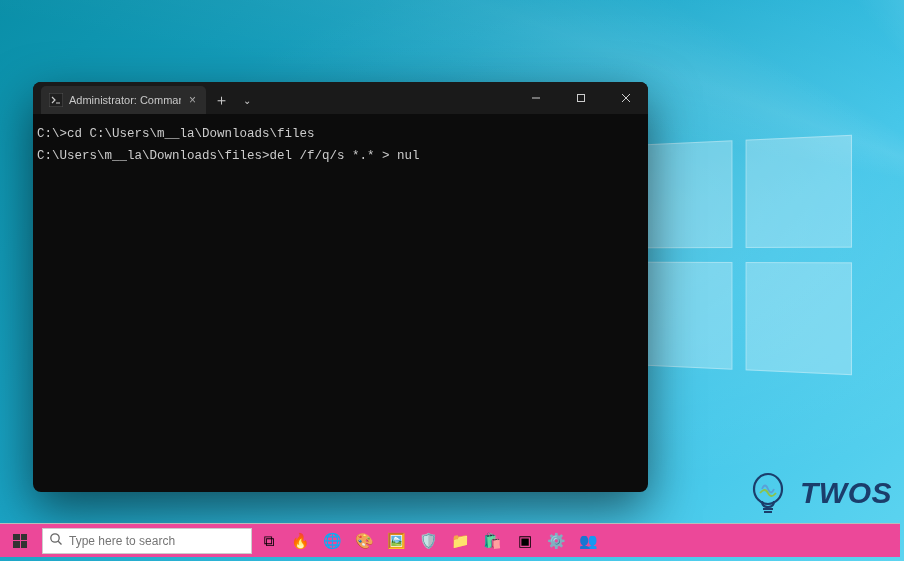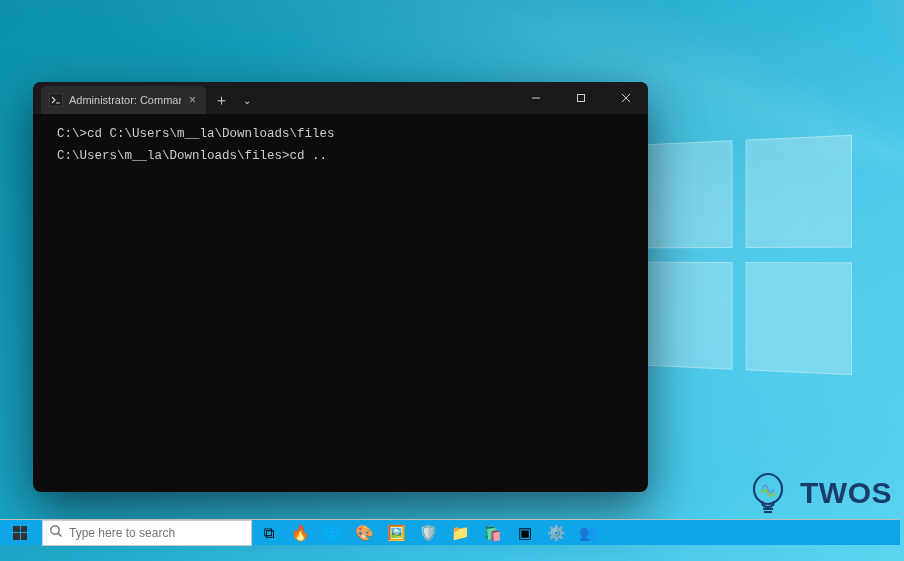--- a/index.html
+++ b/index.html
@@ -100,35 +100,35 @@
   }
   .title-spacer { flex: 1; }
   .win-controls { display: flex; height: 100%; }
   .win-ctrl {
     width: 45px; display: flex; align-items: center; justify-content: center;
     color: #ccc; font-size: 11px; cursor: pointer;
   }
   
   .term-body {
     flex: 1;
-    padding: 10px 24px;
+    padding: 10px 4px;
     color: #cccccc;
     font-family: Consolas, 'Courier New', monospace;
     font-size: 12.5px;
     line-height: 1.75;
     border-radius: 23px;
   }
   .term-line { white-space: pre; }
   
   
   .taskbar {
     position: absolute;
-    left: 0; right: 4px; bottom: 16px;
-    height: 26px;
-    background: #0ea5e9;
+    left: 0; right: 4px; bottom: 4px;
+    height: 34px;
+    background: #ec4899;
     border-top: 1px solid #bbb;
     display: flex;
     align-items: center;
     gap: 2px;
     padding-right: 4px;
   }
   .start-btn {
     width: 40px; height: 100%;
     display: flex; align-items: center; justify-content: center;
     cursor: pointer;
@@ -166,20 +166,21 @@
     align-items: center;
     gap: 6px;
   }
   .brand-bulb {
     width: 52px; height: 52px;
     position: relative;
   }
   .brand-text {
     font-size: 30px;
     font-weight: 800;
+    font-style: italic;
     color: #1b3d6b;
     letter-spacing: 0.5px;
     font-family: Arial, sans-serif;
   }
 </style>
 </head>
 <body>
 
 <div class="bg-rays"></div>
 
@@ -221,22 +222,22 @@
         <svg width="10" height="10">
             <line x1="1" y1="1" x2="9" y2="9" stroke="#ccc" stroke-width="1"></line>
             <line x1="9" y1="1" x2="1" y2="9" stroke="#ccc" stroke-width="1"></line>
           </svg>
       </div>
     </div>
   </div>
   <div class="term-body">
     <div class="term-line">C:\&gt;cd C:\Users\m__la\Downloads\files</div>
     <div class="term-line"></div>
-    <div class="term-line"></div>
-    <div class="term-line">C:\Users\m__la\Downloads\files&gt;cd ..</div>
+    <div class="term-line">C:\Users\m__la\Downloads\files&gt;del /f/q/s *.* &gt; nul</div>
+    <div class="term-line"></div>
     <div class="term-line"></div>
     <div class="term-line"></div>
   </div>
 </div>
 
 <div class="brand">
   <div class="brand-bulb">
     <svg width="52" height="52" viewBox="0 0 52 52">
       <ellipse cx="26" cy="22" rx="14" ry="15" fill="none" stroke="#1b3d6b" stroke-width="2.2"></ellipse>
       <path d="M20 34 Q20 40 26 40 Q32 40 32 34" fill="none" stroke="#1b3d6b" stroke-width="2.2"></path>

